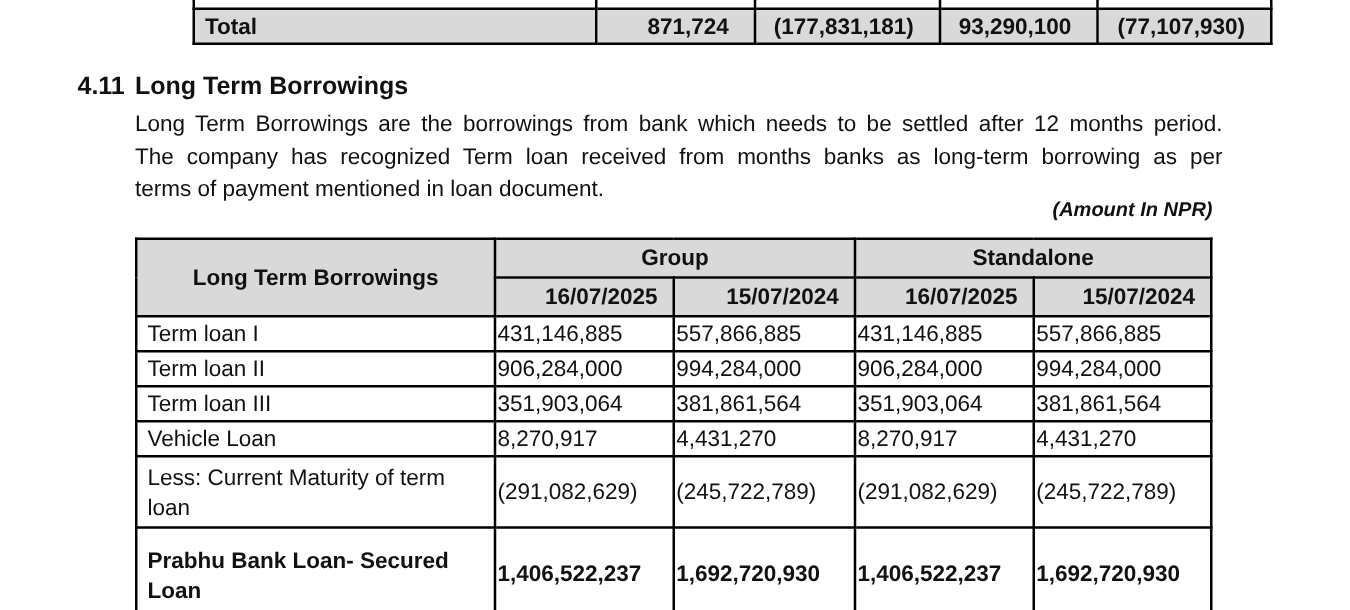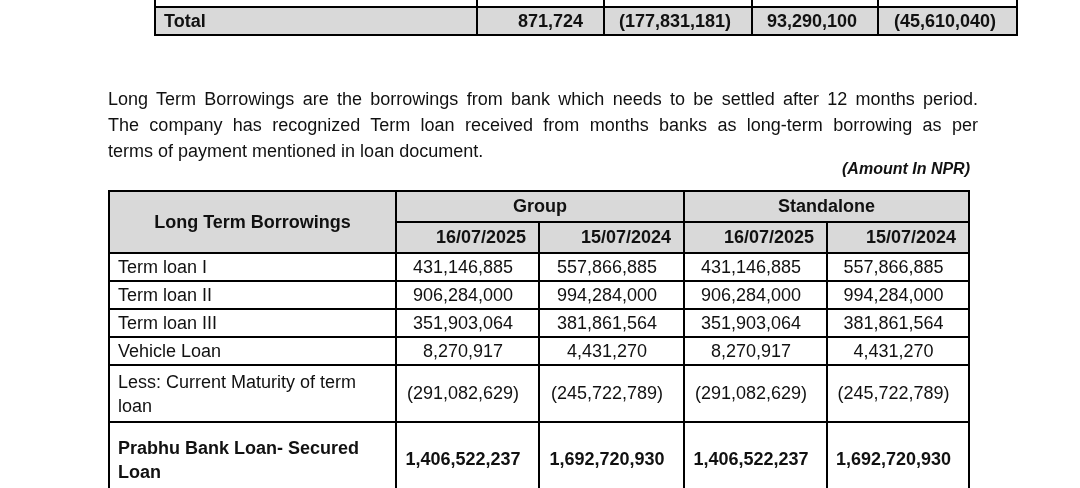--- a/index.html
+++ b/index.html
@@ -76,21 +76,21 @@
   .maintable th.datehead { text-align: right; padding-right: 12px; }
   .maintable tbody tr { height: 20px; }
   .maintable tbody tr.tall { height: 57px; }
   .maintable tbody tr.tall2 { height: 75px; }
   .maintable td.lbl {
     text-align: left; padding-left: 8px;
     vertical-align: middle; white-space: normal;
     line-height: 24px;
   }
   .maintable td.lbl span { display: inline-block; max-width: 250px; }
-  .maintable td.num { text-align: center; padding-right: 10px; vertical-align: middle; }
+  .maintable td.num { text-align: left; padding-right: 10px; vertical-align: middle; }
   .maintable tr.boldrow td { font-weight: bold; }
 </style>
 </head>
 <body>
 
 <div id="page">
 
   <table class="toptable">
     <colgroup>
       <col style="width:322px">
@@ -105,25 +105,28 @@
           <td></td>
       <td></td>
           <td></td>
       <td></td>
     </tr>
     <tr class="total-row">
       <td class="lbl">Total</td>
       <td class="num">871,724</td>
       <td class="num">(177,831,181)</td>
       <td class="num">93,290,100</td>
-      <td class="num">(45,610,040)</td>
+      <td class="num">(77,107,930)</td>
     </tr>
   </tbody>
     </table>
 
+  <div class="heading">
+    <span class="sec-num">4.11</span><span>Long Term Borrowings</span>
+  </div>
 
   <div class="para">
     <div class="jline">Long Term Borrowings are the borrowings from bank which needs to be settled after 12 months period.</div>
     <div class="jline">The company has recognized Term loan received from months banks as long-term borrowing as per</div>
     <div class="lline">terms of payment mentioned in loan document.</div>
   </div>
 
   <div class="amount-note">(Amount In NPR)</div>
 
   <table class="maintable">

